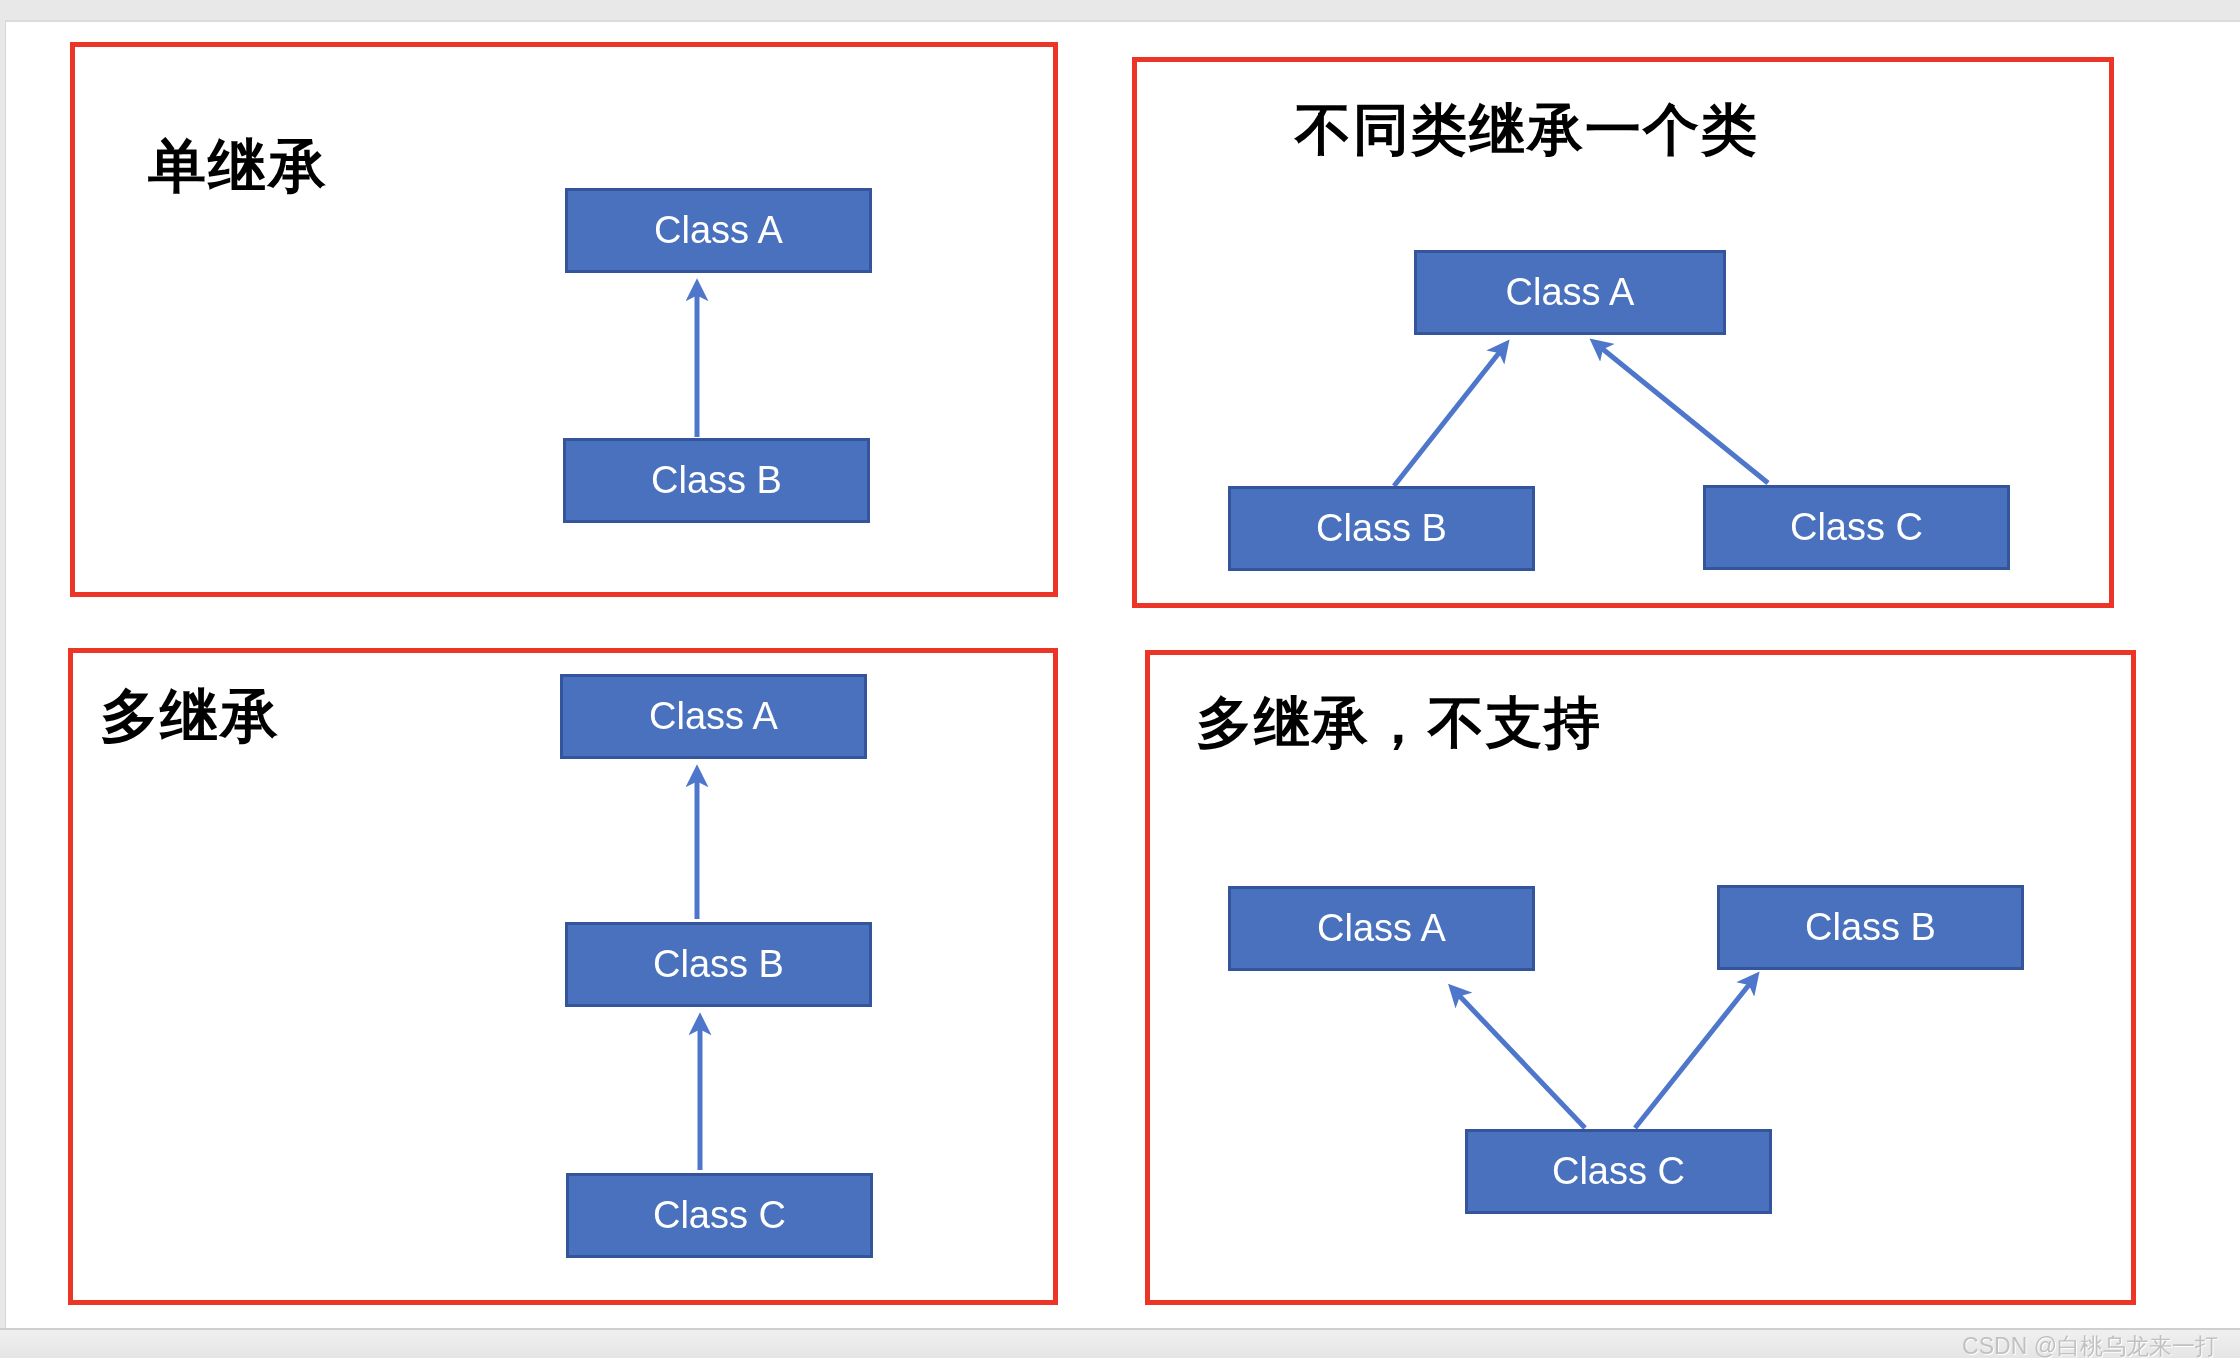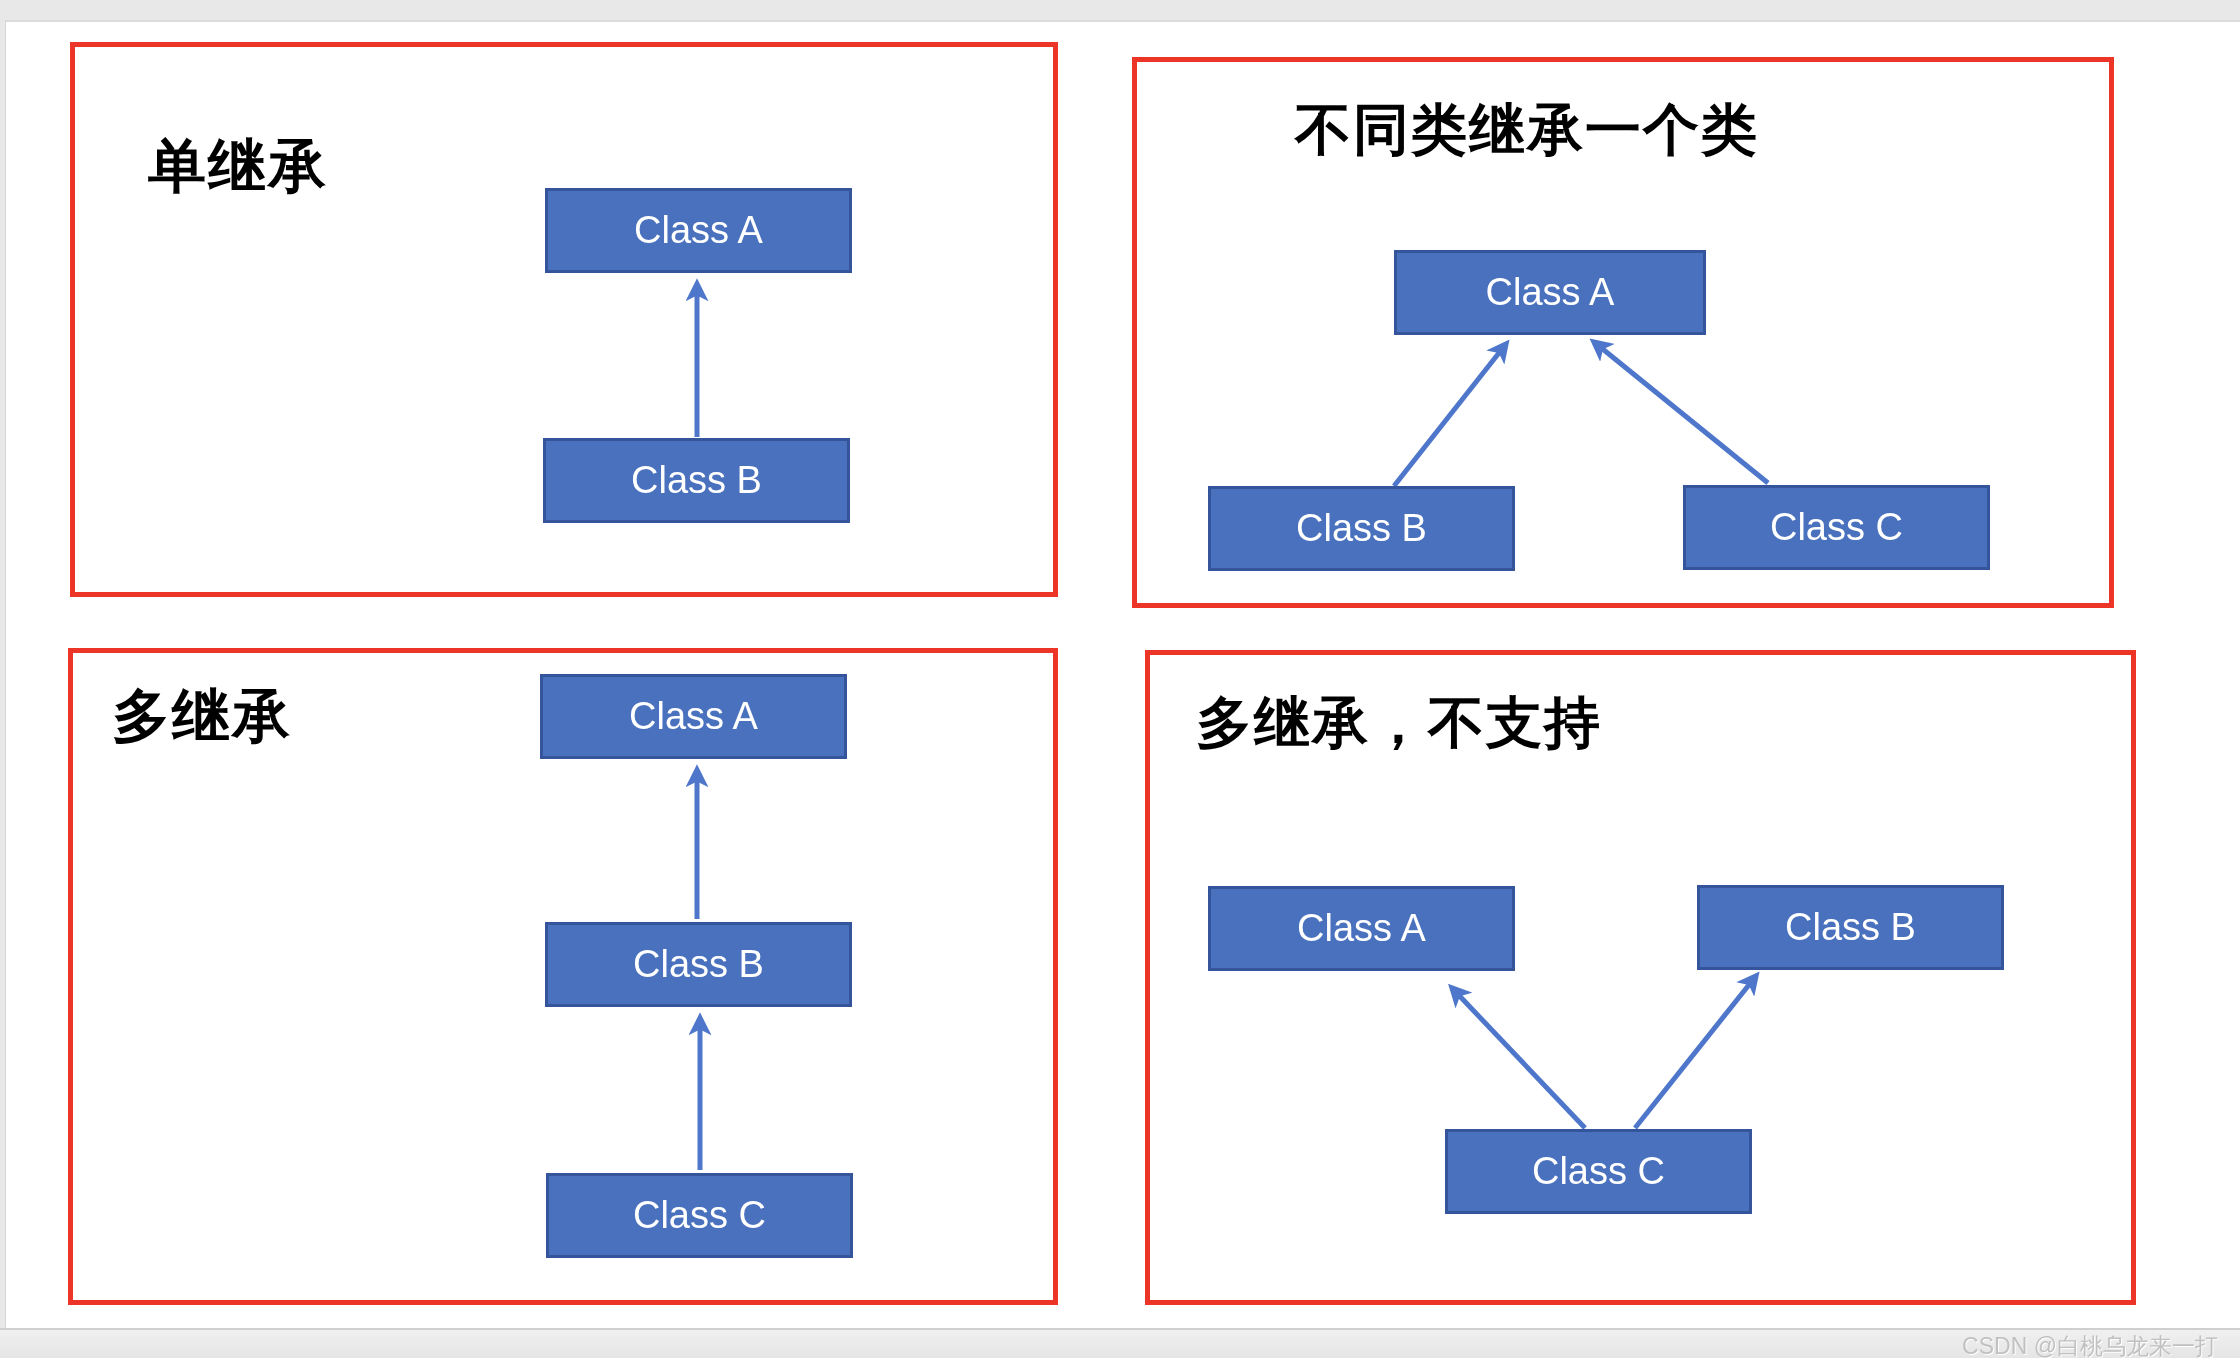--- a/index.html
+++ b/index.html
@@ -41,32 +41,33 @@
   #panel-4 { left: 1145px; top: 650px; width: 991px; height: 655px; }
   .panel-title {
     position: absolute;
     color: #000000;
     font-weight: 600;
     letter-spacing: 2px;
     white-space: nowrap;
   }
   #title-1 { left: 148px;  top: 128px; font-size: 58px; }
   #title-2 { left: 1295px; top: 93px;  font-size: 56px; }
-  #title-3 { left: 112px;  top: 678px; font-size: 58px; }
+  #title-3 { left: 100px;  top: 678px; font-size: 58px; }
   #title-4 { left: 1196px; top: 686px; font-size: 56px; }
   .class-node {
     position: absolute;
     width: 307px; height: 85px;
     box-sizing: border-box;
     background: #4a71be;
     border: 3px solid #34549c;
     color: #ffffff;
     font-size: 38px;
     display: flex; align-items: center; justify-content: center;
     white-space: nowrap;
+    margin-left: 20px;
   }
   #p1-a { left: 545px;  top: 188px; }
   #p1-b { left: 543px;  top: 438px; }
   #p2-a { left: 1394px; top: 250px; width: 312px; }
   #p2-b { left: 1208px; top: 486px; }
   #p2-c { left: 1683px; top: 485px; }
   #p3-a { left: 540px;  top: 674px; }
   #p3-b { left: 545px;  top: 922px; }
   #p3-c { left: 546px;  top: 1173px; }
   #p4-a { left: 1208px; top: 886px; }

